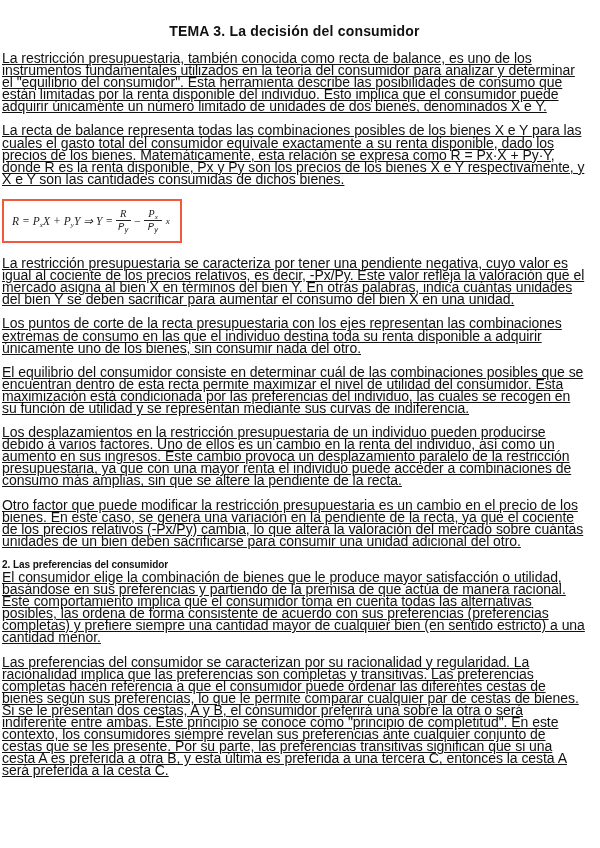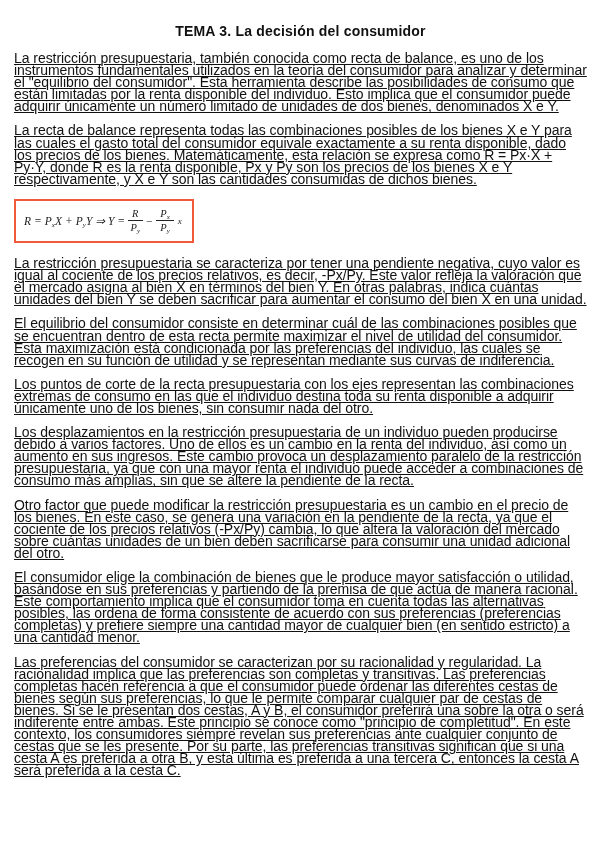--- a/index.html
+++ b/index.html
@@ -8,21 +8,21 @@
     width: 600px;
     height: 848px;
     background: #ffffff;
     font-family: "Liberation Sans", sans-serif;
     color: #111111;
     overflow: hidden;
   }
   .page {
     width: 600px;
     height: 688px;
-    padding: 23px 13px 0 14px;
+    padding: 23px 13px 0 2px;
   }
   .doc-title {
     font-size: 14px;
     font-weight: bold;
     text-align: center;
     margin: 0 0 13px 0;
     letter-spacing: 0.2px;
   }
   .heading {
     font-size: 10px;
@@ -73,20 +73,21 @@
   .frac .num {
     display: block;
     border-bottom: 1px solid #222222;
     padding: 0 4px 1px 4px;
     text-align: center;
   }
   .frac .den {
     display: block;
     padding-top: 1px;
     text-align: center;
+    font-family: Liberation Mono, monospace;
   }
   .tail-x { font-size: 9px; margin-left: 1px; }
 </style>
 </head>
 <body>
 
 <div class="page">
 
   <div class="doc-title">TEMA 3. La decisión del consumidor</div>
 
@@ -110,22 +111,23 @@
       <span>−</span>
       <span class="frac">
         <span class="num"><span>P</span><sub>x</sub></span>
         <span class="den"><span>P</span><sub>y</sub></span>
       </span>
       <span class="tail-x">x</span>
     </span>
   </div>
 
   <p class="para">La restricción presupuestaria se caracteriza por tener una pendiente negativa, cuyo valor es igual al cociente de los precios relativos, es decir, -Px/Py. Este valor refleja la valoración que el mercado asigna al bien X en términos del bien Y. En otras palabras, indica cuántas unidades del bien Y se deben sacrificar para aumentar el consumo del bien X en una unidad.</p>
+  <p class="para">Los puntos de corte de la recta presupuestaria con los ejes representan las combinaciones extremas de consumo en las que el individuo destina toda su renta disponible a adquirir únicamente uno de los bienes, sin consumir nada del otro.</p>
   <p class="para">El equilibrio del consumidor consiste en determinar cuál de las combinaciones posibles que se encuentran dentro de esta recta permite maximizar el nivel de utilidad del consumidor. Esta maximización está condicionada por las preferencias del individuo, las cuales se recogen en su función de utilidad y se representan mediante sus curvas de indiferencia.</p>
-  <p class="para">Los puntos de corte de la recta presupuestaria con los ejes representan las combinaciones extremas de consumo en las que el individuo destina toda su renta disponible a adquirir únicamente uno de los bienes, sin consumir nada del otro.</p>
 
   <p class="para">Los desplazamientos en la restricción presupuestaria de un individuo pueden producirse debido a varios factores. Uno de ellos es un cambio en la renta del individuo, así como un aumento en sus ingresos. Este cambio provoca un desplazamiento paralelo de la restricción presupuestaria, ya que con una mayor renta el individuo puede acceder a combinaciones de consumo más amplias, sin que se altere la pendiente de la recta.</p>
   <p class="para">Otro factor que puede modificar la restricción presupuestaria es un cambio en el precio de los bienes. En este caso, se genera una variación en la pendiente de la recta, ya que el cociente de los precios relativos (-Px/Py) cambia, lo que altera la valoración del mercado sobre cuántas unidades de un bien deben sacrificarse para consumir una unidad adicional del otro.</p>
 
+  <div class="heading">2. Las preferencias del consumidor</div>
   <p class="para">El consumidor elige la combinación de bienes que le produce mayor satisfacción o utilidad, basándose en sus preferencias y partiendo de la premisa de que actúa de manera racional. Este comportamiento implica que el consumidor toma en cuenta todas las alternativas posibles, las ordena de forma consistente de acuerdo con sus preferencias (preferencias completas) y prefiere siempre una cantidad mayor de cualquier bien (en sentido estricto) a una cantidad menor.</p>
   <p class="para">Las preferencias del consumidor se caracterizan por su racionalidad y regularidad. La racionalidad implica que las preferencias son completas y transitivas. Las preferencias completas hacen referencia a que el consumidor puede ordenar las diferentes cestas de bienes según sus preferencias, lo que le permite comparar cualquier par de cestas de bienes. Si se le presentan dos cestas, A y B, el consumidor preferirá una sobre la otra o será indiferente entre ambas. Este principio se conoce como "principio de completitud". En este contexto, los consumidores siempre revelan sus preferencias ante cualquier conjunto de cestas que se les presente. Por su parte, las preferencias transitivas significan que si una cesta A es preferida a otra B, y esta última es preferida a una tercera C, entonces la cesta A será preferida a la cesta C.</p>
 
 </div>
 
 </body></html>

